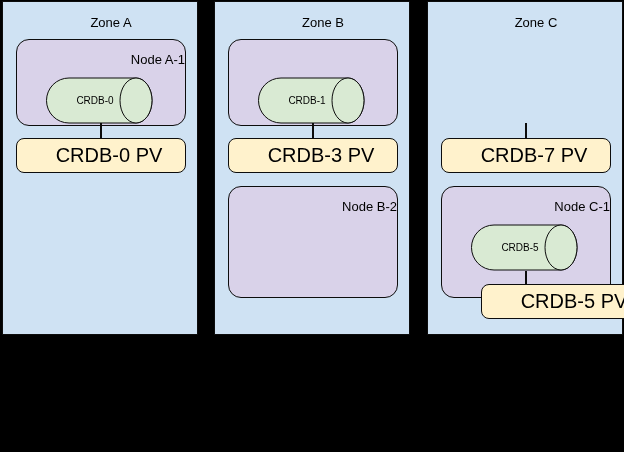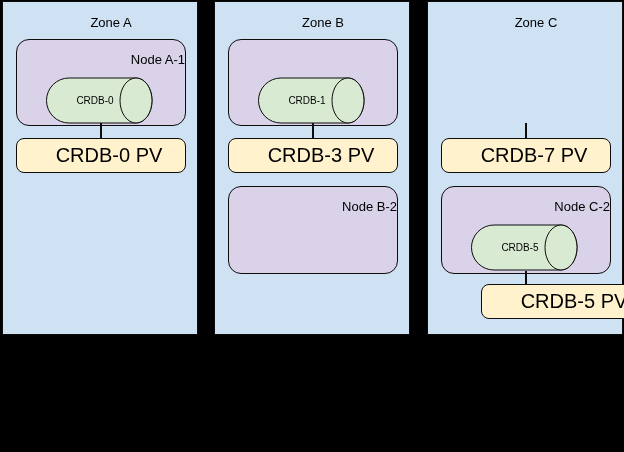--- a/index.html
+++ b/index.html
@@ -35,21 +35,21 @@
   }
   .node {
     position: absolute;
     left: 13px;
     width: 170px;
     background: var(--node-fill, #d9d2e9);
     border: 1px solid var(--border, #000000);
     border-radius: 13px;
   }
   .node-1 { top: 37px; height: 87px; }
-  .node-2 { top: 184px; height: 88px; }
+  .node-2 { top: 184px; height: 112px; }
   .node-label {
     position: absolute;
     top: 13px; left: 0; width: 100%;
     text-align: right;
     font-size: 13px;
     line-height: 14px;
     color: var(--text, #000000);
   }
   .cyl {
     position: absolute;
@@ -131,21 +131,21 @@
     </div>
   </div>
 
   <div class="zone zone-c">
     <div class="zone-label">Zone C</div>
     <div class="connector conn-1"></div>
     <div class="pv pv-1">
       <span>CRDB-7 PV</span>
     </div>
     <div class="node node-2">
-      <div class="node-label">Node C-2</div>
+      <div class="node-label">Node C-1</div>
       <svg class="cyl" width="106" height="47" viewBox="0 0 106 47">
         <path class="cyl-body" d="M 23,1 L 90,1 A 16,22.5 0 0 1 90,46 L 23,46 A 22.5,22.5 0 0 1 23,1 Z"></path>
         <ellipse class="cyl-face" cx="90" cy="23.5" rx="16" ry="22.5"></ellipse>
         <text class="cyl-label" x="49" y="27">CRDB-5</text>
       </svg>
     </div>
     <div class="connector conn-2"></div>
     <div class="pv pv-2">
       <span>CRDB-5 PV</span>
     </div>

